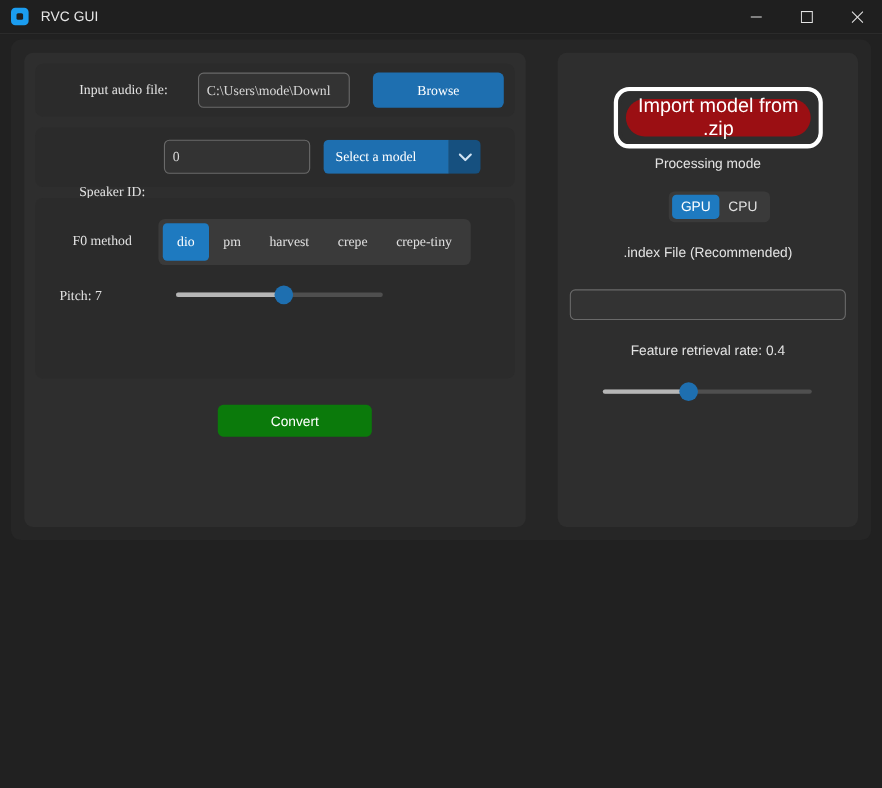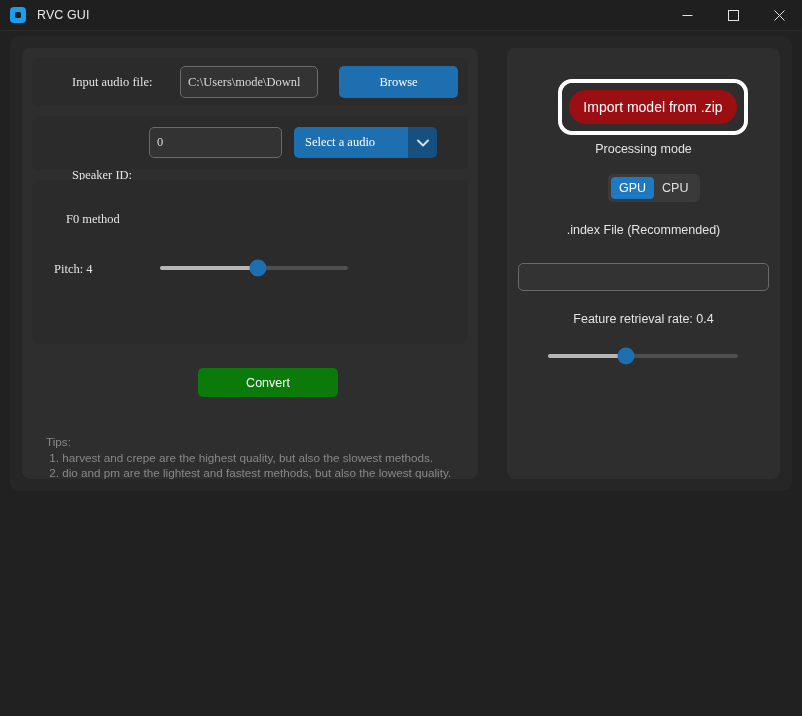--- a/index.html
+++ b/index.html
@@ -278,21 +278,21 @@
     border-radius: 11px;
   }
   #btn-import {
     position: absolute;
     left: 11px; top: 11px;
     width: 168px; height: 34px;
     background: #9b0f13;
     border-radius: 17px;
     border: none;
     color: #ffffff;
-    font-size: 14px;
+    font-size: 18px;
     font-family: inherit;
     display: flex;
     align-items: center;
     justify-content: center;
   }
 
   .center-label {
     position: absolute;
     left: 0; right: 0;
     text-align: center;
@@ -363,46 +363,50 @@
         <div id="grp-input" class="group">
           <div id="lbl-input" class="label">Input audio file:</div>
           <div id="txt-audio" class="textbox" title="C:\Users\ohrau\Downl">C:\Users\mode\Downl</div>
           <button id="btn-browse" class="btn btn-blue">Browse</button>
         </div>
 
         <div id="grp-speaker" class="group">
           <div id="lbl-speaker" class="label">Speaker ID:</div>
           <div id="txt-speaker" class="textbox">0</div>
           <div id="model-select">
-            <div class="msel-main">Select a audio</div>
+            <div class="msel-main">Select a model</div>
             <div class="msel-arrow">
               <svg width="12" height="8" viewBox="0 0 12 8">
                   <path d="M1 1.5 L6 6.5 L11 1.5" fill="none" stroke="#cfe2f3" stroke-width="2" stroke-linecap="round" stroke-linejoin="round"></path>
                 </svg>
             </div>
           </div>
         </div>
 
         <div id="grp-f0" class="group">
           <div id="lbl-f0" class="label">F0 method</div>
 
-
-          <div id="lbl-pitch" class="label">Pitch: 4</div>
+          <div id="f0-seg">
+            <div class="seg-item active">dio</div>
+            <div class="seg-item">pm</div>
+            <div class="seg-item">harvest</div>
+            <div class="seg-item">crepe</div>
+            <div class="seg-item">crepe-tiny</div>
+          </div>
+
+          <div id="lbl-pitch" class="label">Pitch: 7</div>
           <div id="sld-pitch" class="slider">
             <div class="track-bg"></div>
             <div class="track-fill" style="width: 52%;"></div>
             <div class="knob" style="left: 52%;"></div>
           </div>
         </div>
 
         <button id="btn-convert" class="btn">Convert</button>
 
-        <div id="tips">Tips:
- 1. harvest and crepe are the highest quality, but also the slowest methods.
- 2. dio and pm are the lightest and fastest methods, but also the lowest quality.</div>
       </div>
 
       <div id="right-panel" class="panel">
 
         <div id="import-wrap">
           <div id="import-ring"></div>
           <div id="import-gap"></div>
           <button id="btn-import">Import model from .zip</button>
         </div>
 

